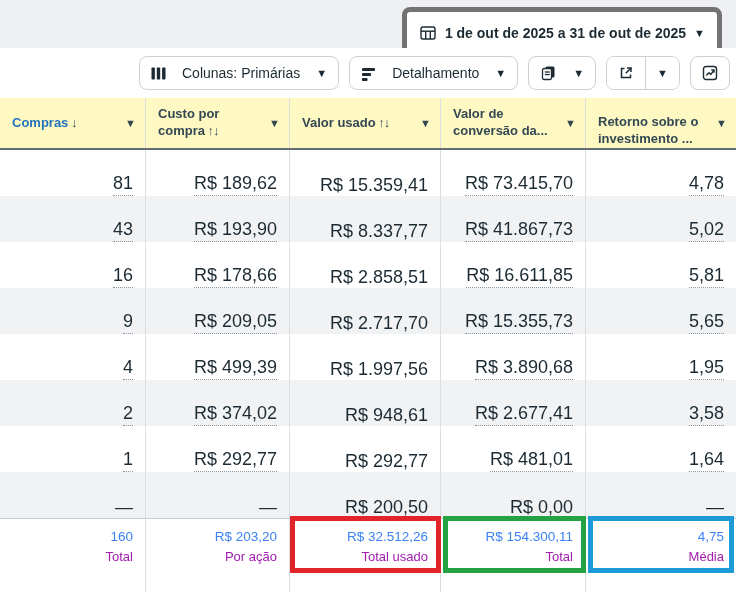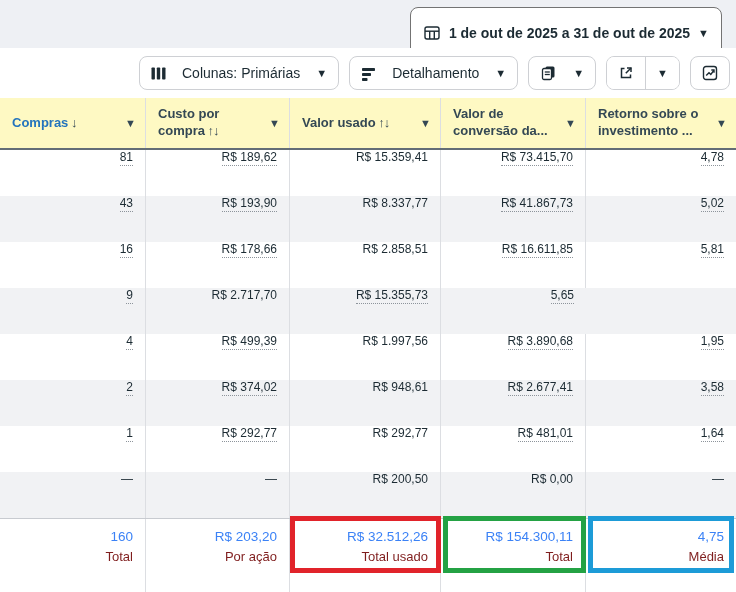--- a/index.html
+++ b/index.html
@@ -2,60 +2,60 @@
 <html><head>
 <meta charset="utf-8">
 <style>
   * { margin:0; padding:0; box-sizing:border-box; }
   body { background:#fff; font-family:"Liberation Sans", sans-serif; }
   .page { position:relative; width:736px; height:592px; background:#fff; overflow:hidden; }
 
   
   .topbar { position:absolute; left:0; top:0; width:736px; height:48px; background:#eef0f4; }
   .date-btn { position:absolute; right:14px; top:7px; height:52px; display:flex; align-items:center;
-              gap:8px; padding:0 12px 0 12px; background:#fff; border:1px solid #737373;
+              gap:8px; padding:0 12px 0 12px; background:#fff; border:5px solid #737373;
               border-radius:8px; cursor:pointer; font-family:inherit;justify-content:center; }
   .date-btn .label { font-size:14px; font-weight:700; color:#1c2b33; white-space:nowrap; }
   .caret { font-size:11px; color:#1c2b33; line-height:1; }
 
   
   .toolbar { position:absolute; left:0; top:48px; width:736px; height:50px; background:#fff;
              display:flex; align-items:center; justify-content:flex-end; gap:10px; padding-right:6px; }
   .tb-btn { height:34px; display:flex; align-items:center; gap:16px; padding:0 11px;
             background:#fff; border:1px solid #ced0d4; border-radius:8px; cursor:pointer;
             font-family:inherit; font-size:14px; font-weight:500; color:#1c2b33; white-space:nowrap; }
   .split { height:34px; display:flex; align-items:stretch; border:1px solid #ced0d4; border-radius:8px; background:#fff; overflow:hidden; }
   .split > .seg { display:flex; align-items:center; padding:0 11px; cursor:pointer; background:#fff; border:none; }
   .split > .seg + .seg { border-left:1px solid #ced0d4; }
   .icon svg { display:block; }
 
   
   .grid-row { display:grid; grid-template-columns:146px 144px 151px 145px 150px; }
   .thead { position:absolute; left:0; top:98px; width:736px; height:52px; border-bottom:2px solid #636d76; background:#fef9c3; }
   .th { position:relative; display:flex; align-items:center; height:50px; padding:0 22px 0 12px;
         border-right:1px solid #dcdee2; cursor:pointer; }
-  .th:last-child { border-right:none; }
+  .th:last-child { border-right:none;align-items:flex-end; }
   .th-label { font-size:13px; font-weight:700; color:#344854; line-height:1.3; }
   .th .sort { font-weight:400; color:#344854; letter-spacing:-1px; }
   .th .caret { position:absolute; right:9px; top:50%; transform:translateY(-50%); font-size:11px; color:#344854; }
 
   .tbody { position:absolute; left:0; top:150px; width:736px; }
   .trow { height:46px; }
   .trow.alt { background:#f1f2f4; }
-  .td { display:flex; align-items:flex-start; justify-content:flex-end; padding:0 12px;
-        border-right:1px solid #dcdee2; font-size:12px; color:#1c2b33; }
+  .td { display:flex; align-items:flex-end; justify-content:flex-end; padding:0 12px;
+        border-right:1px solid #dcdee2; font-size:18px; color:#1c2b33; }
   .td:last-child { border-right:none; }
   .td .u { border-bottom:1px dotted #8d949b; padding-bottom:1px; }
 
   .totals { position:absolute; left:0; top:518px; width:736px; height:74px; background:#fff; border-top:1px solid #c8cbd0; }
   .tcell { display:flex; flex-direction:column; align-items:flex-end; justify-content:flex-start;
            padding:8px 12px 0 12px; border-right:1px solid #dcdee2; height:73px; }
   .tcell:last-child { border-right:none; }
   .tval { font-size:13.5px; color:#3b82f6; line-height:20px; }
-  .tlabel { font-size:13px; color:#7f1d1d; line-height:19px; }
+  .tlabel { font-size:13px; color:#a21caf; line-height:19px; }
 
   
   .ann { position:absolute; border-style:solid; border-width:5px; pointer-events:none; z-index:5; }
   .ann-red   { left:290px; top:516px; width:151px; height:57px; }
   .ann-green { left:443px; top:516px; width:143px; height:57px; }
   .ann-blue  { left:588px; top:516px; width:146px; height:57px; }
 </style>
 </head>
 <body>
 
@@ -212,20 +212,23 @@
         </div>
         <div class="td">
           <span class="u">5,81</span>
         </div>
       </div>
       <div class="trow grid-row alt">
         <div class="td">
           <span class="u">9</span>
         </div>
         <div class="td">
+          <span class="u">R$ 209,05</span>
+        </div>
+        <div class="td">
           <span>R$ 2.717,70</span>
         </div>
         <div class="td">
           <span class="u">R$ 15.355,73</span>
         </div>
         <div class="td">
           <span class="u">5,65</span>
         </div>
       </div>
       <div class="trow grid-row">

